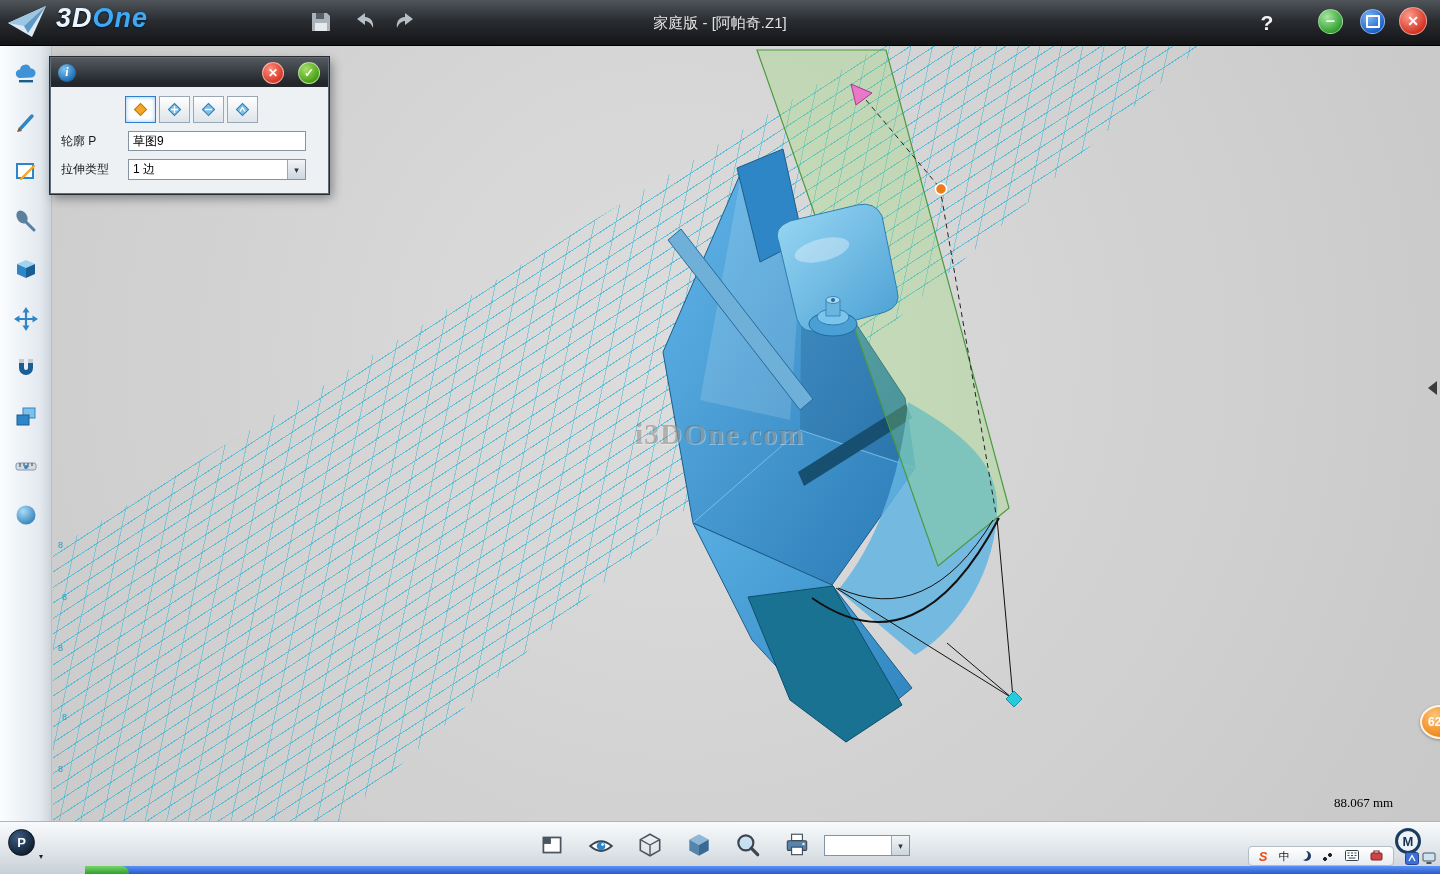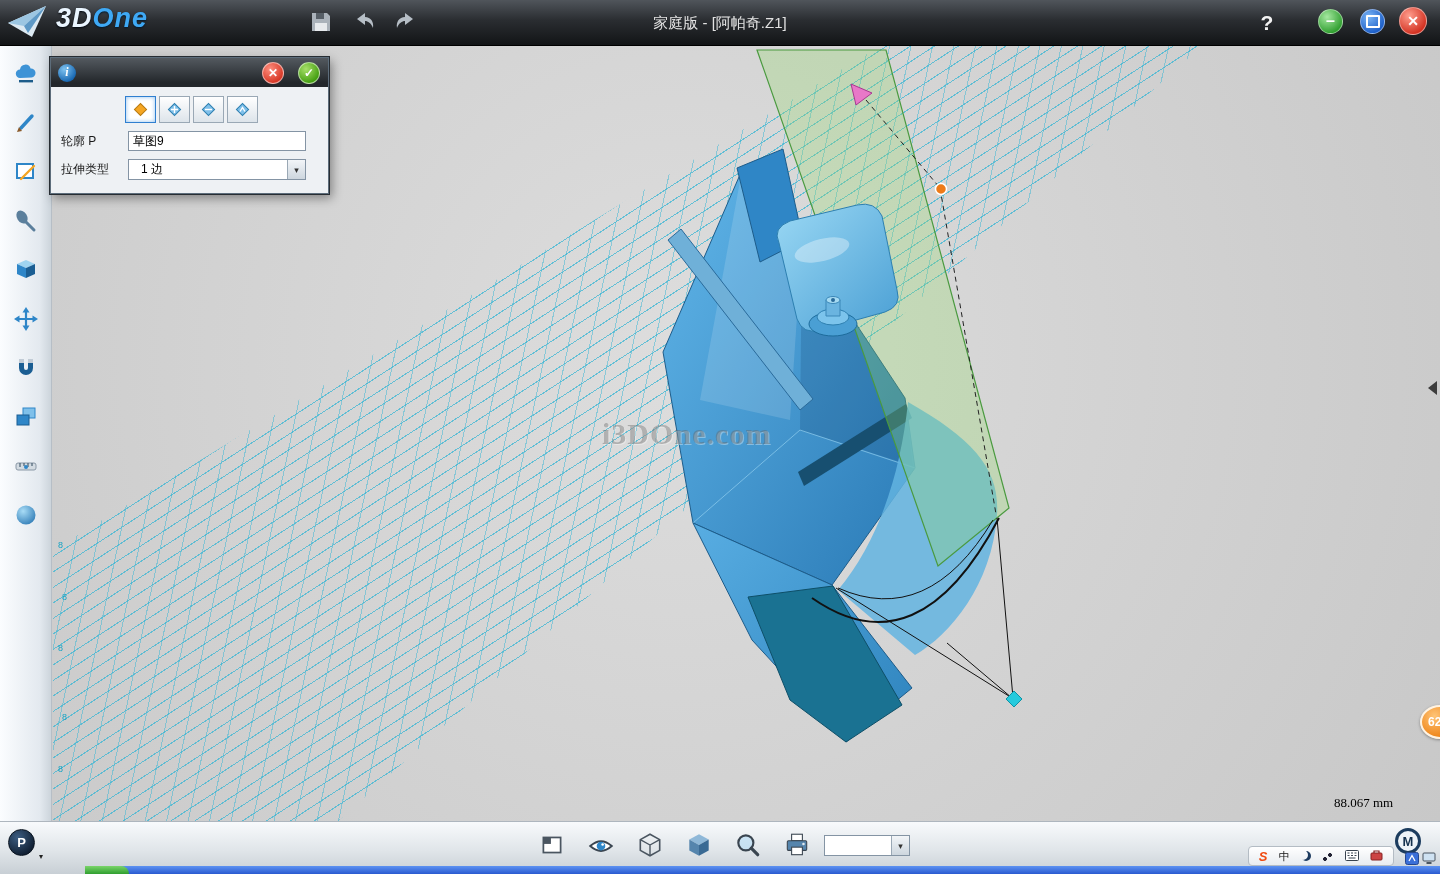--- a/index.html
+++ b/index.html
@@ -38,21 +38,21 @@
     background:radial-gradient(circle at 45% 40%,#dddddd,#c8c8c8)}
   .grid{position:absolute;inset:0;
     clip-path:polygon(1px 505px,828px 1px,1150px 1px,285px 777px,1px 777px);
     background:
       repeating-linear-gradient(147deg, rgba(58,182,212,.75) 0 1px, transparent 1px 13px),
       repeating-linear-gradient(102deg, rgba(58,182,212,.5) 0 1px, transparent 1px 21px)}
   .scene{position:absolute;inset:0;width:100%;height:100%}
   .tick{position:absolute;font-size:9px;color:#17a3c4;z-index:3}
   .t0{left:6px;top:495px}.t1{left:10px;top:547px}.t2{left:6px;top:598px}.t3{left:10px;top:667px}.t4{left:6px;top:719px}
 
-  .watermark{position:absolute;left:602px;top:417px;z-index:6;font:bold 30px "Liberation Serif",serif;
+  .watermark{position:absolute;left:635px;top:417px;z-index:6;font:bold 30px "Liberation Serif",serif;
     color:rgba(103,103,103,.42);letter-spacing:1px;text-shadow:1px 1px 0 rgba(255,255,255,.35)}
   .dim-label{position:absolute;left:1334px;top:795px;font:13px "Liberation Serif",serif;color:#000000;z-index:6}
   .badge{position:absolute;left:1420px;top:705px;width:40px;height:34px;border-radius:50%;z-index:8;
     background:radial-gradient(circle at 35% 30%,#ffc476,#ee8316 70%);border:2px solid #fff3e2;
     color:#fff;font-weight:bold;font-size:12px;display:flex;align-items:center;padding-left:6px;
     box-sizing:border-box;box-shadow:0 1px 3px rgba(0,0,0,.35);cursor:pointer}
   .collapse{position:absolute;left:1428px;top:381px;width:0;height:0;z-index:6;cursor:pointer;
     border-top:7px solid transparent;border-bottom:7px solid transparent;border-right:9px solid #3c3c3c}
 
   
@@ -69,21 +69,21 @@
   .opt-row{display:flex;gap:3px;margin-left:66px;margin-bottom:4px}
   .opt{width:31px;height:27px;border:1px solid #9aa8b5;background:linear-gradient(180deg,#fff,#dde4ea);
     display:flex;align-items:center;justify-content:center;padding:0;cursor:pointer}
   .opt.sel{border-color:#2f7fd0;box-shadow:inset 0 0 4px #8fc0ee;background:#fff}
   .frow{display:flex;align-items:center;margin-top:8px}
   .flabel{width:67px;color:#1a1a1a;padding-left:2px}
   .finput{height:20px;border:1px solid #8494a4;font:12px "Liberation Sans",sans-serif;padding:4px 4px;box-sizing:border-box;background:#fff}
   .w-full{width:178px}.w-short{width:133px}
   .pickbtn{margin-left:13px;background:none;border:none;padding:0;width:18px;height:18px;cursor:pointer}
   .combo{position:relative;width:178px;height:21px;border:1px solid #8494a4;background:#fff;display:flex;align-items:stretch;box-sizing:border-box}
-  .combo-val{flex:1;padding:1px 12px;line-height:17px}
+  .combo-val{flex:1;padding:1px 4px;line-height:17px}
   .combo-btn{width:17px;background:linear-gradient(180deg,#f2f5f8,#cdd6de);border-left:1px solid #9aa8b5;
     font-size:9px;display:flex;align-items:center;justify-content:center;color:#333;cursor:pointer}
 
   
   .bottom-bar{position:absolute;left:0;right:0;bottom:0;height:52px;z-index:20;
     background:linear-gradient(180deg,#f8fafc,#e0e5e9 55%,#c8cfd5);border-top:1px solid #aeb6be}
   .bbtn{position:absolute;top:9px;width:28px;height:28px;background:none;border:none;padding:0;cursor:pointer}
   #b-plane{left:538px}#b-eye{left:587px}#b-wire{left:636px}#b-shade{left:685px}#b-zoom{left:734px}#b-print{left:783px}
   .scale-combo{position:absolute;left:824px;top:13px;width:86px;height:21px;border:1px solid #8494a4;background:#fff;display:flex;align-items:stretch;box-sizing:border-box}
   .pbtn{position:absolute;left:8px;top:7px;width:27px;height:27px;border-radius:50%;cursor:pointer;

